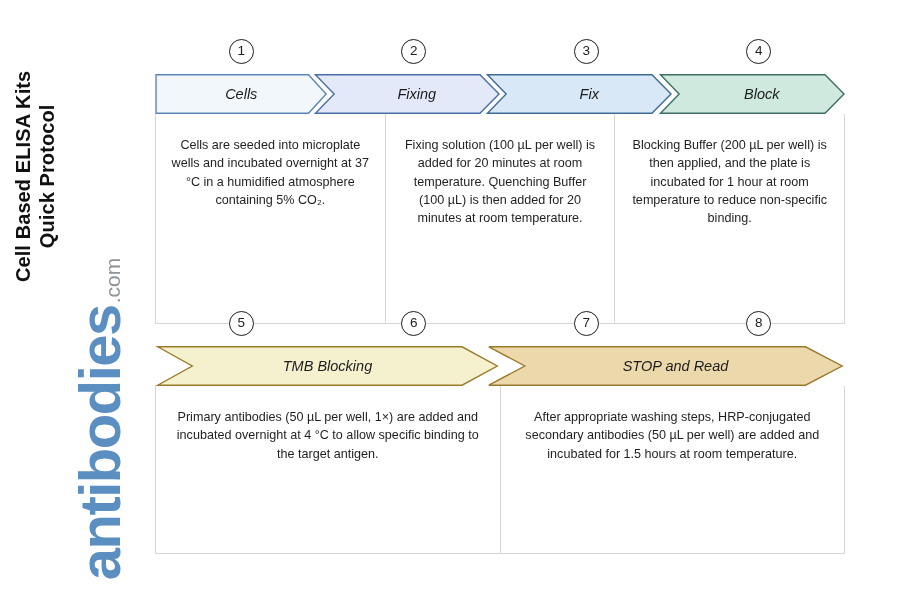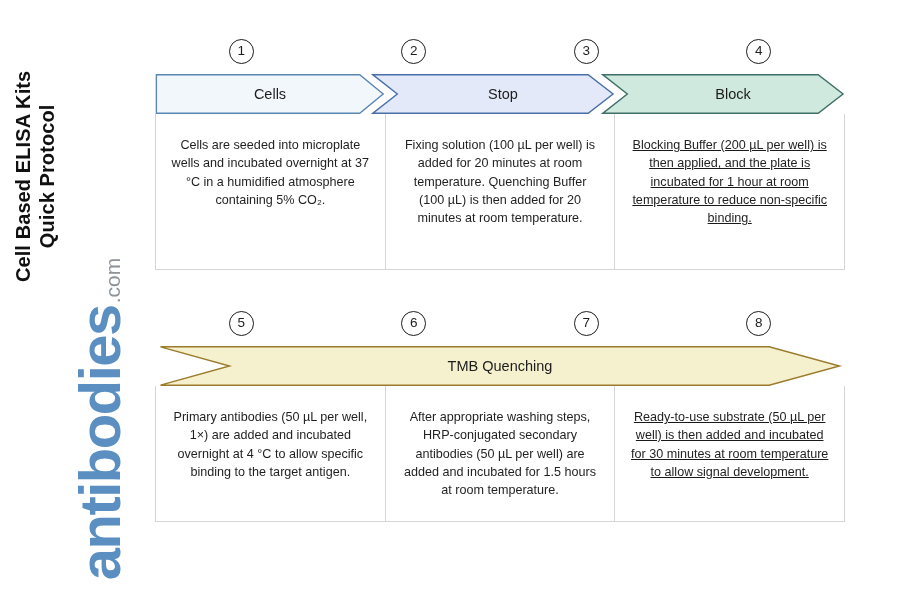--- a/index.html
+++ b/index.html
@@ -88,20 +88,21 @@
     color: #1d1d1d;
     background: #ffffff;
     line-height: 1;
   }
 
   
   .chevron-band {
     position: relative;
     height: 40px;
     display: flex;
+    font-style: italic;
   }
   .chev {
     flex: 1 1 0;
     position: relative;
     height: 40px;
     display: flex;
     align-items: center;
     justify-content: center;
   }
   .chev .chev-bg {
@@ -130,29 +131,29 @@
   }
   .panel {
     flex: 1 1 0;
     border-right: 1px solid #d3d5d7;
     display: flex;
     align-items: center;
     justify-content: center;
     padding: 14px 14px;
     min-height: 0;
   }
-  .panel:last-child { border-right: none; text-decoration: underline; }
+  .panel:last-child { border-right: none; }
   .panel-text {
     font-size: 12.6px;
     line-height: 1.45;
     text-align: center;
     color: #1f1f1f;
   }
-  #row-1 .panels { height: 156px; }
-  #row-2 .panels { height: 136px; }
+  #row-1 .panels { height: 210px; }
+  #row-2 .panels { height: 168px; }
   #row-1 .panel { align-items: flex-start; padding-top: 22px; }
   #row-2 .panel { align-items: flex-start; padding-top: 22px; }
 </style>
 </head>
 <body>
 
 <div id="brand-rail">
   <div id="doc-title">Cell Based ELISA Kits
 Quick Protocol</div>
   <div id="logo-block">
@@ -185,21 +186,29 @@
           </svg>
         </span>
       <span class="chev-label">Cells</span>
     </div>
     <div class="chev">
       <span class="chev-bg">
           <svg viewBox="0 0 100 40" preserveAspectRatio="none" xmlns="http://www.w3.org/2000/svg">
             <path d="M0.8,0.8 L89,0.8 L99.2,20 L89,39.2 L0.8,39.2 L10.8,20 Z" fill="#e3e9f8" stroke="#4a6fa8" stroke-width="1.4" stroke-linejoin="miter" vector-effect="non-scaling-stroke"></path>
           </svg>
         </span>
-      <span class="chev-label">Stop</span>
+      <span class="chev-label">Fixing</span>
+    </div>
+    <div class="chev">
+      <span class="chev-bg">
+          <svg viewBox="0 0 100 40" preserveAspectRatio="none" xmlns="http://www.w3.org/2000/svg">
+            <path d="M0.8,0.8 L89,0.8 L99.2,20 L89,39.2 L0.8,39.2 L10.8,20 Z" fill="#d9e8f7" stroke="#3f6c96" stroke-width="1.4" stroke-linejoin="miter" vector-effect="non-scaling-stroke"></path>
+          </svg>
+        </span>
+      <span class="chev-label">Fix</span>
     </div>
     <div class="chev">
       <span class="chev-bg">
           <svg viewBox="0 0 100 40" preserveAspectRatio="none" xmlns="http://www.w3.org/2000/svg">
             <path d="M0.8,0.8 L89,0.8 L99.2,20 L89,39.2 L0.8,39.2 L10.8,20 Z" fill="#cfe9df" stroke="#3f6f66" stroke-width="1.4" stroke-linejoin="miter" vector-effect="non-scaling-stroke"></path>
           </svg>
         </span>
       <span class="chev-label">Block</span>
     </div>
   </div>
@@ -233,28 +242,33 @@
     </div>
   </div>
 
   <div class="chevron-band">
     <div class="chev">
       <span class="chev-bg">
           <svg viewBox="0 0 100 40" preserveAspectRatio="none" xmlns="http://www.w3.org/2000/svg">
             <path d="M0.8,0.8 L89,0.8 L99.2,20 L89,39.2 L0.8,39.2 L10.8,20 Z" fill="#f5f1cf" stroke="#9a7b2a" stroke-width="1.4" stroke-linejoin="miter" vector-effect="non-scaling-stroke"></path>
           </svg>
         </span>
-      <span class="chev-label">TMB Quenching</span>
+      <span class="chev-label">TMB Blocking</span>
+    </div>
+    <div class="chev">
+      <span class="chev-bg">
+          <svg viewBox="0 0 100 40" preserveAspectRatio="none" xmlns="http://www.w3.org/2000/svg">
+            <path d="M0.8,0.8 L89,0.8 L99.2,20 L89,39.2 L0.8,39.2 L10.8,20 Z" fill="#ecd9ab" stroke="#9c7a2c" stroke-width="1.4" stroke-linejoin="miter" vector-effect="non-scaling-stroke"></path>
+          </svg>
+        </span>
+      <span class="chev-label">STOP and Read</span>
     </div>
   </div>
 
   <div class="panels">
     <div class="panel">
       <div class="panel-text">Primary antibodies (50 µL per well, 1×) are added and incubated overnight at 4 °C to allow specific binding to the target antigen.</div>
     </div>
     <div class="panel">
       <div class="panel-text">After appropriate washing steps, HRP-conjugated secondary antibodies (50 µL per well) are added and incubated for 1.5 hours at room temperature.</div>
     </div>
-    <div class="panel">
-      <div class="panel-text">Ready-to-use substrate (50 µL per well) is then added and incubated for 30 minutes at room temperature to allow signal development.</div>
-    </div>
   </div>
 </div>
 
 </body></html>

